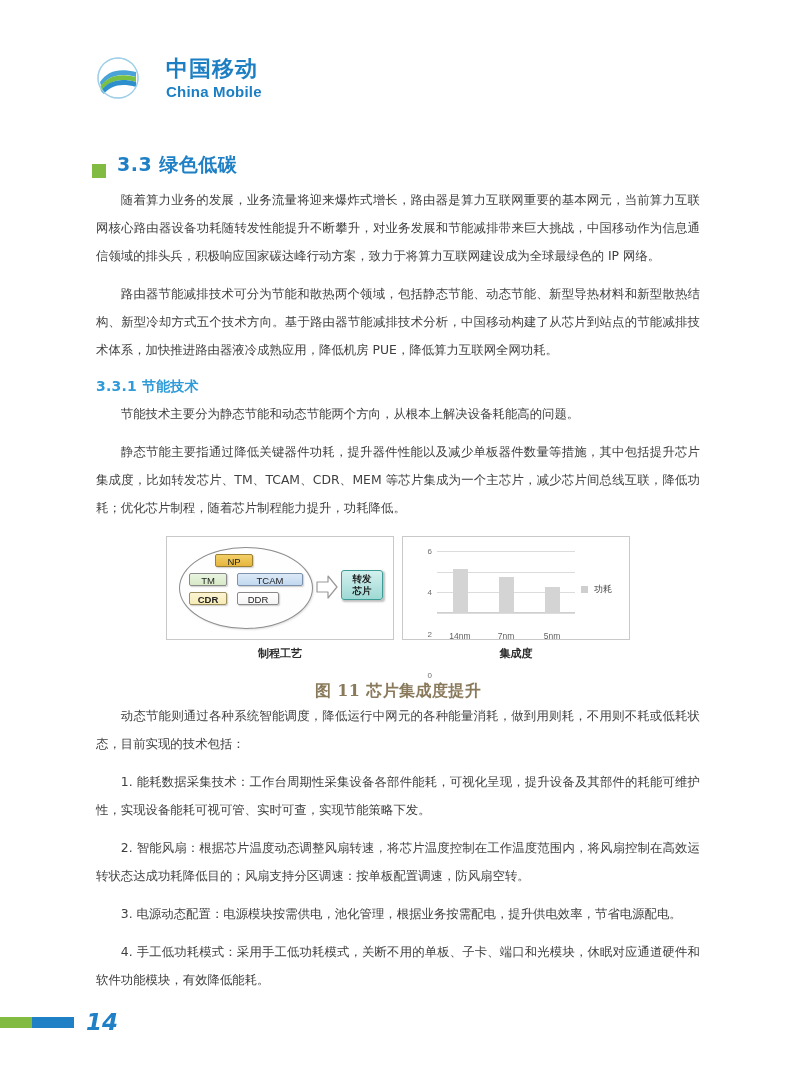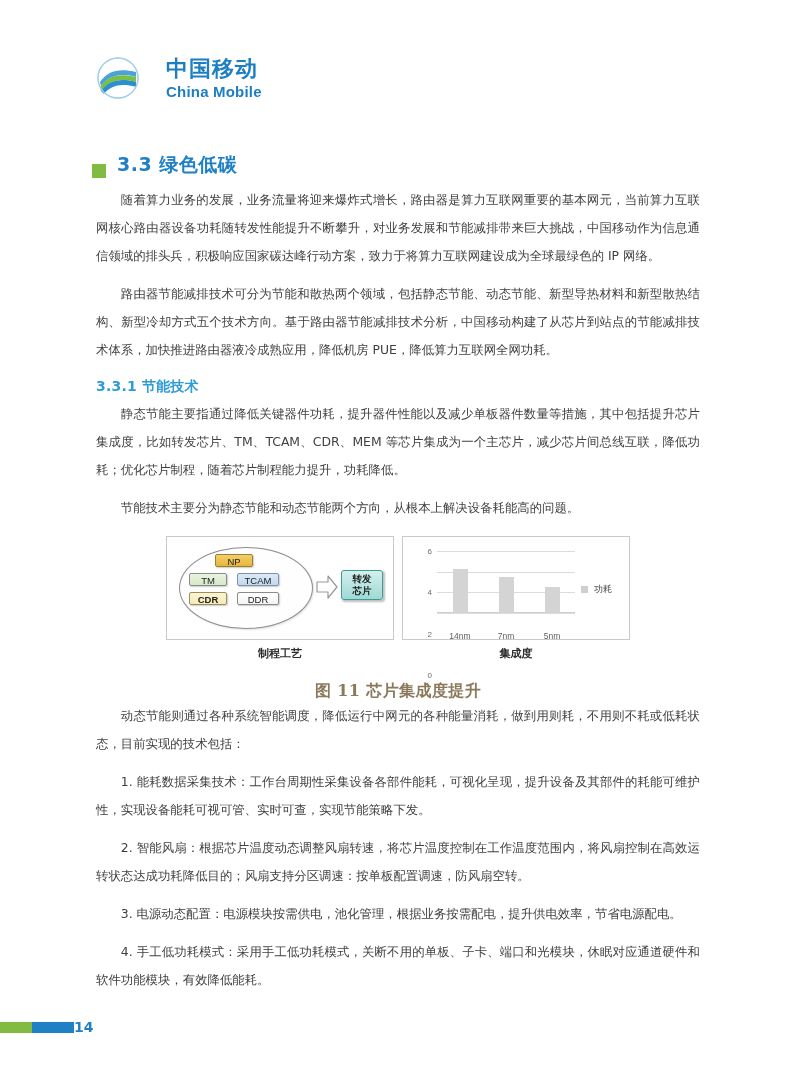--- a/index.html
+++ b/index.html
@@ -147,21 +147,21 @@
     font-size: 9.5px;
     color: #222;
     text-align: center;
     line-height: 13px;
     height: 13px;
     box-shadow: 1px 1px 1.5px rgba(0,0,0,.2);
     box-sizing: border-box;
   }
   .chip-np   { left: 48px; top: 17px; width: 38px; background: linear-gradient(#f3cf69,#e5b63c); border-color:#9c8033; }
   .chip-tm   { left: 22px; top: 36px; width: 38px; background: linear-gradient(#eaf4e2,#d6e9c6); border-color:#8a8a8a; }
-  .chip-tcam { left: 70px; top: 36px; width: 42px; background: linear-gradient(#dce9f7,#c2d9f0); border-color:#7d93ad; }
+  .chip-tcam { left: 70px; top: 36px; width: 66px; background: linear-gradient(#dce9f7,#c2d9f0); border-color:#7d93ad; }
   .chip-cdr  { left: 22px; top: 55px; width: 38px; background: linear-gradient(#fcf4d4,#f7ebb6); border-color:#9a8f5c;font-weight:bold; }
   .chip-ddr  { left: 70px; top: 55px; width: 42px; background: linear-gradient(#ffffff,#f4f4f4); border-color:#8a8a8a; }
   .arrow-svg { position: absolute; left: 148px; top: 36px; }
 
   .chip-forward {
     position: absolute;
     left: 174px;
     top: 33px;
     width: 42px;
     height: 30px;
@@ -288,24 +288,26 @@
     width: 32px;
     height: 11px;
     background: #82bb41;
   }
   .footer-bar-blue {
     width: 42px;
     height: 11px;
     background: #2080c6;
   }
   .footer-pageno {
-    font-family: "DejaVu Sans", sans-serif;
-    font-size: 14px;
+    margin-left: 12px;
+    font-family: "DejaVu Sans", sans-serif;
+    font-size: 23px;
     font-weight: 700;
     color: #2080c6;
+    font-style: italic;
   }
 </style>
 </head>
 <body>
 
 <div class="page">
 
   <div class="header">
     <span class="logo-mark">
       <svg width="44" height="44" viewBox="0 0 44 44" xmlns="http://www.w3.org/2000/svg">
@@ -327,22 +329,22 @@
     <span class="sec-heading-text">3.3  绿色低碳</span>
   </div>
 
   <div class="content">
 
     <p class="para">随着算力业务的发展，业务流量将迎来爆炸式增长，路由器是算力互联网重要的基本网元，当前算力互联网核心路由器设备功耗随转发性能提升不断攀升，对业务发展和节能减排带来巨大挑战，中国移动作为信息通信领域的排头兵，积极响应国家碳达峰行动方案，致力于将算力互联网建设成为全球最绿色的 IP 网络。</p>
     <p class="para">路由器节能减排技术可分为节能和散热两个领域，包括静态节能、动态节能、新型导热材料和新型散热结构、新型冷却方式五个技术方向。基于路由器节能减排技术分析，中国移动构建了从芯片到站点的节能减排技术体系，加快推进路由器液冷成熟应用，降低机房 PUE，降低算力互联网全网功耗。</p>
 
     <h3 class="sub-heading">3.3.1 节能技术</h3>
 
+    <p class="para">节能技术主要分为静态节能和动态节能两个方向，从根本上解决设备耗能高的问题。</p>
     <p class="para">静态节能主要指通过降低关键器件功耗，提升器件性能以及减少单板器件数量等措施，其中包括提升芯片集成度，比如转发芯片、TM、TCAM、CDR、MEM 等芯片集成为一个主芯片，减少芯片间总线互联，降低功耗；优化芯片制程，随着芯片制程能力提升，功耗降低。</p>
-    <p class="para">节能技术主要分为静态节能和动态节能两个方向，从根本上解决设备耗能高的问题。</p>
 
     <div class="figure">
 
       <div class="figure-row">
 
         <div class="fig-panel left">
           <div class="ellipse"></div>
 
           <div class="chipbox chip-np">NP</div>
           <div class="chipbox chip-tm">TM</div>

